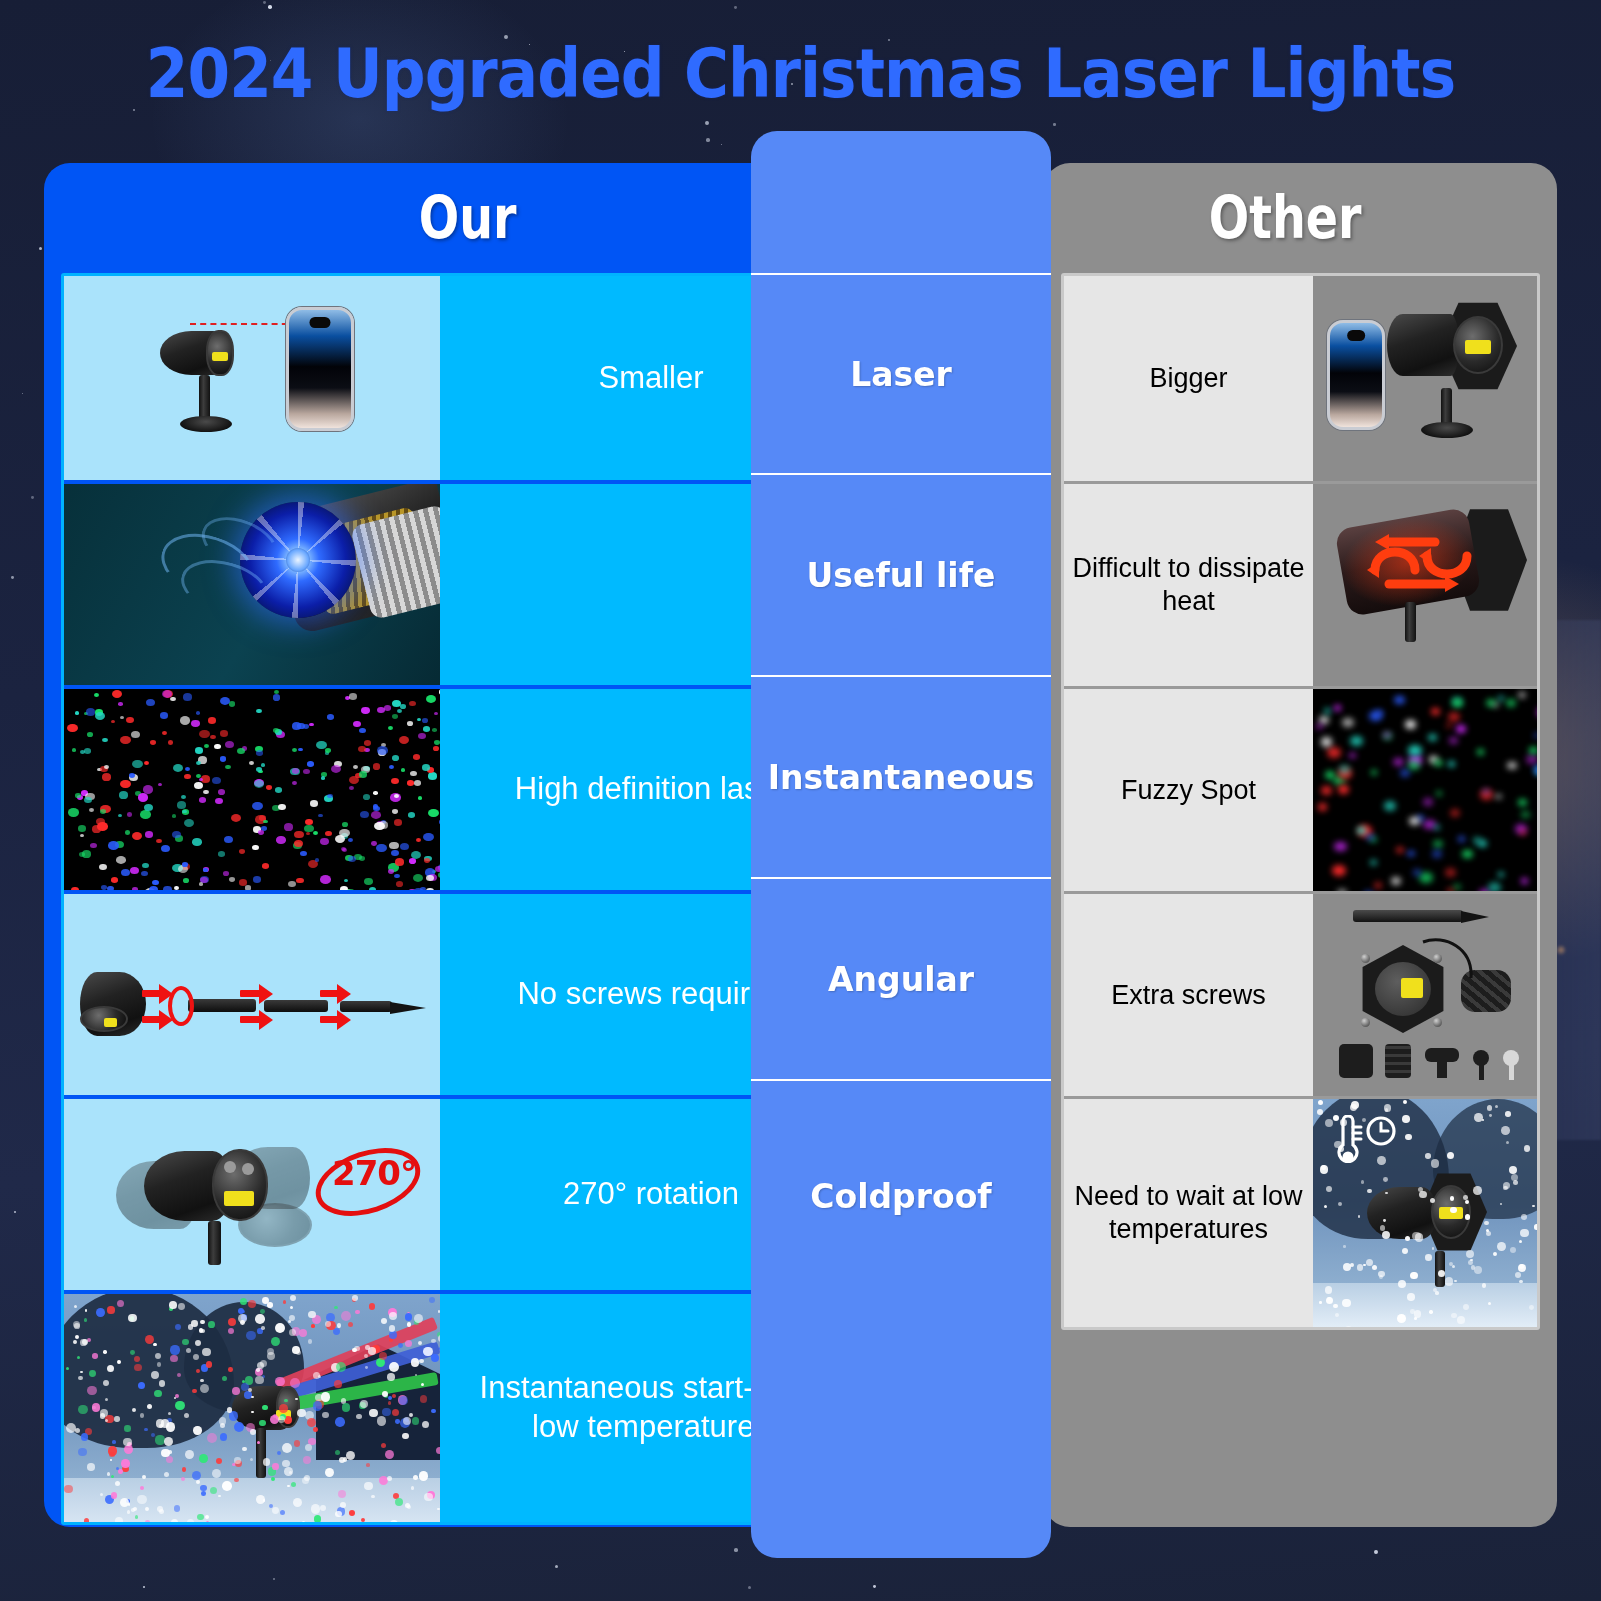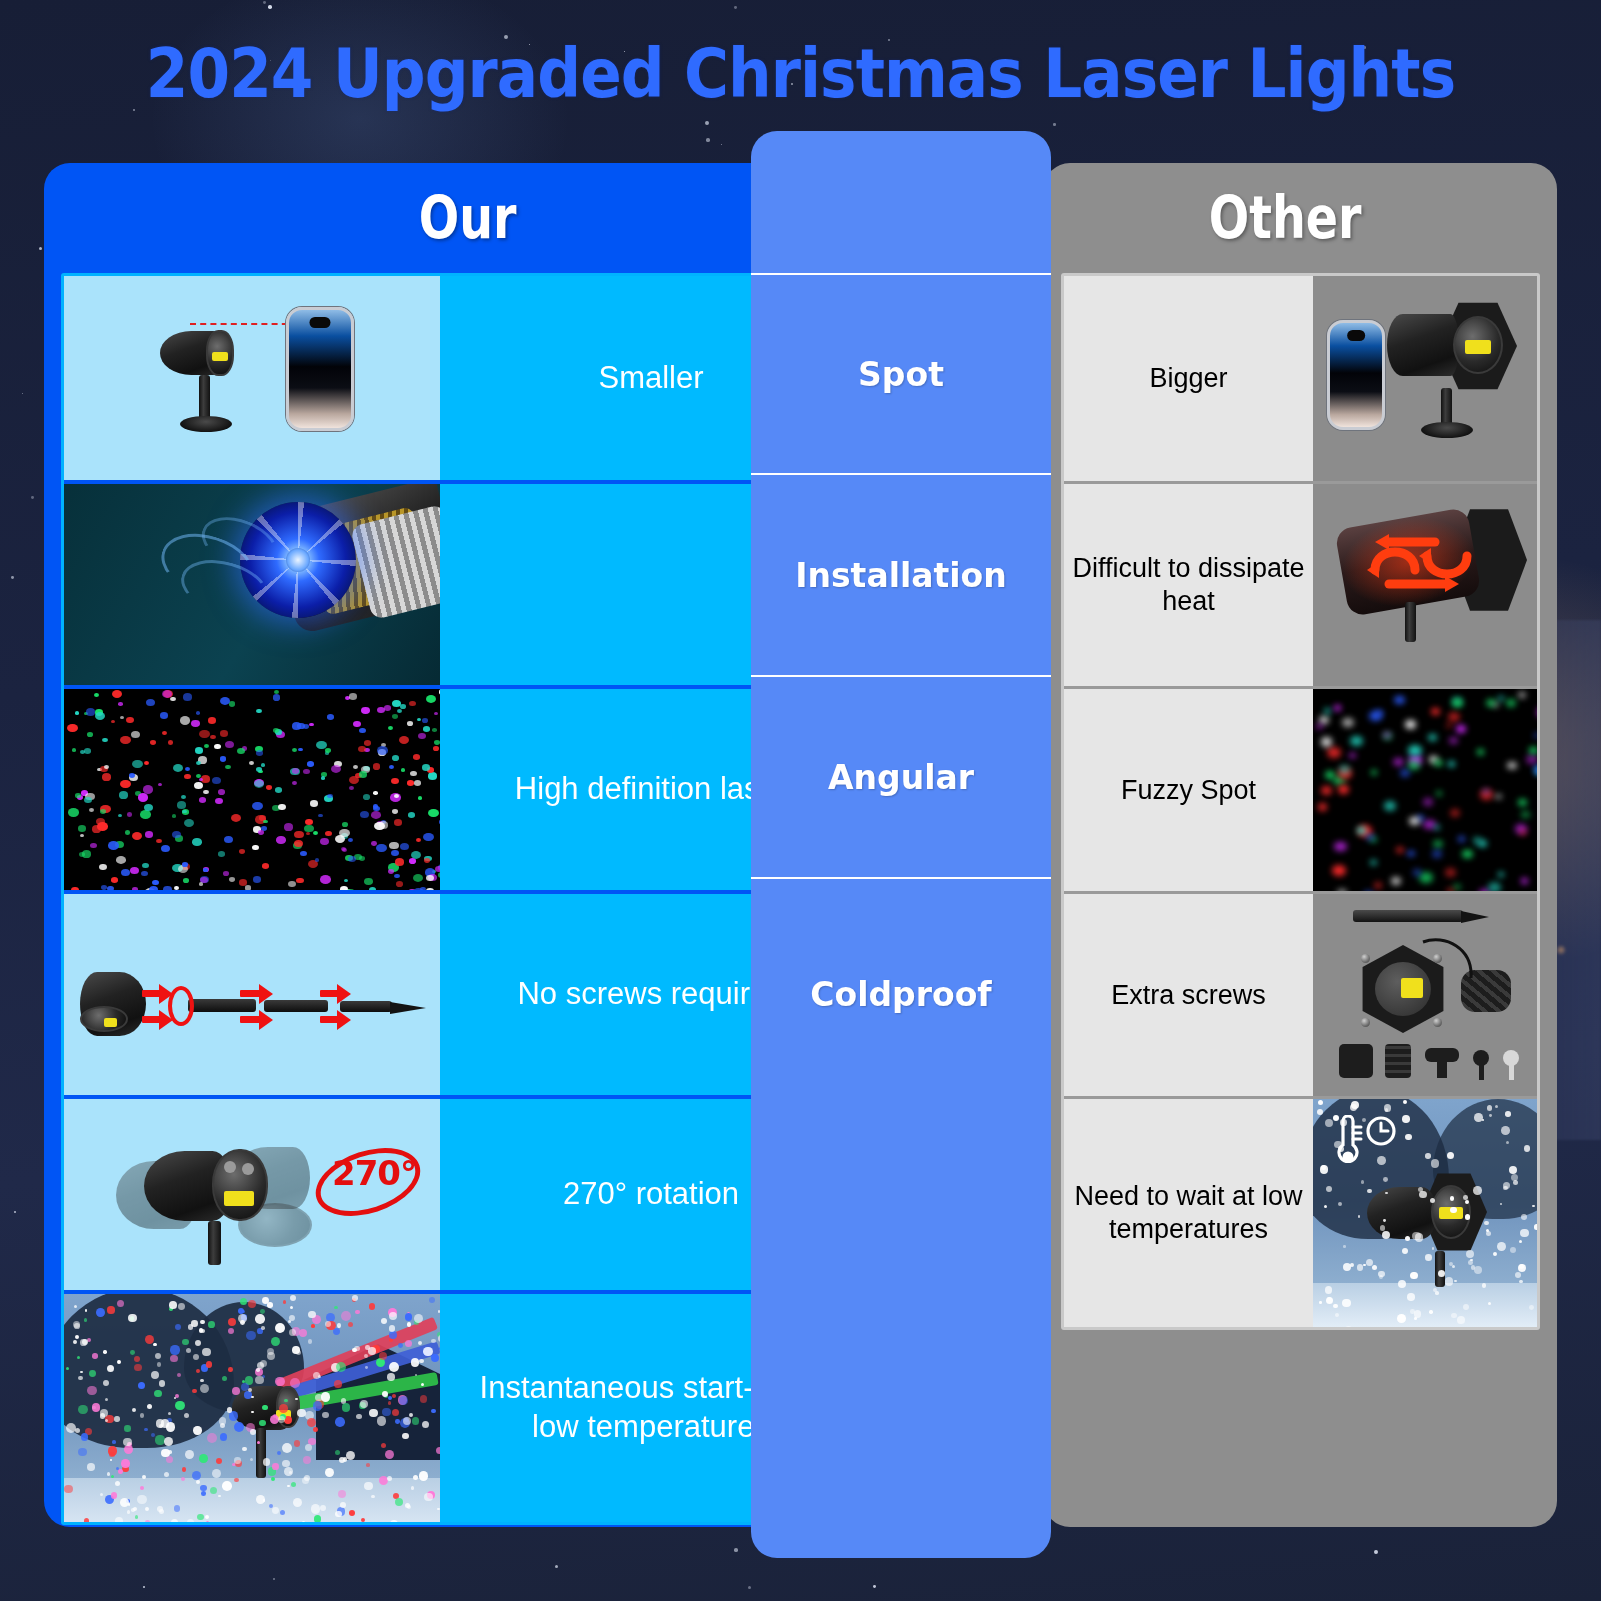--- a/index.html
+++ b/index.html
@@ -1501,24 +1501,27 @@
             <b style="left: 51.95%; top: 92.7%; width: 3.4px; height: 3.4px; opacity: 0.95;"></b>
           </div>
         </div>
       </div>
     </div>
 </div>
 
 <div id="mid-card">
   <div class="mid-rows">
       <div class="mid-row" style="height: 200px;">
-        <span>Spot</span>
+        <span>Laser</span>
       </div>
       <div class="mid-row" style="height: 202px;">
-        <span>Installation</span>
+        <span>Useful life</span>
+      </div>
+      <div class="mid-row" style="height: 202px;">
+        <span>Instantaneous</span>
       </div>
       <div class="mid-row" style="height: 202px;">
         <span>Angular</span>
       </div>
       <div class="mid-row" style="height: 232px;">
         <span>Coldproof</span>
       </div>
     </div>
 </div>
 

